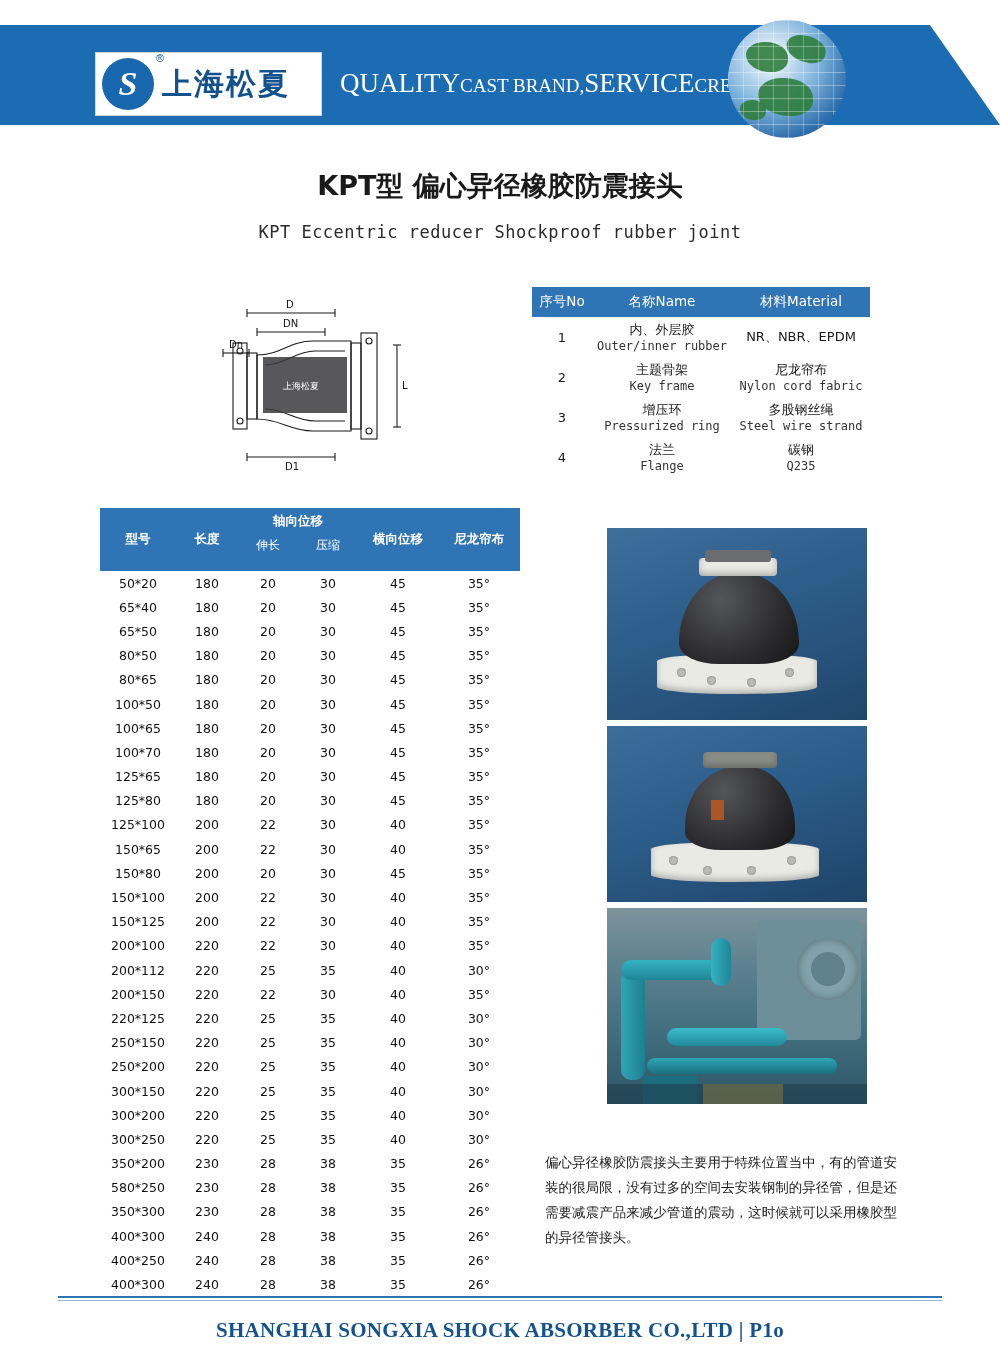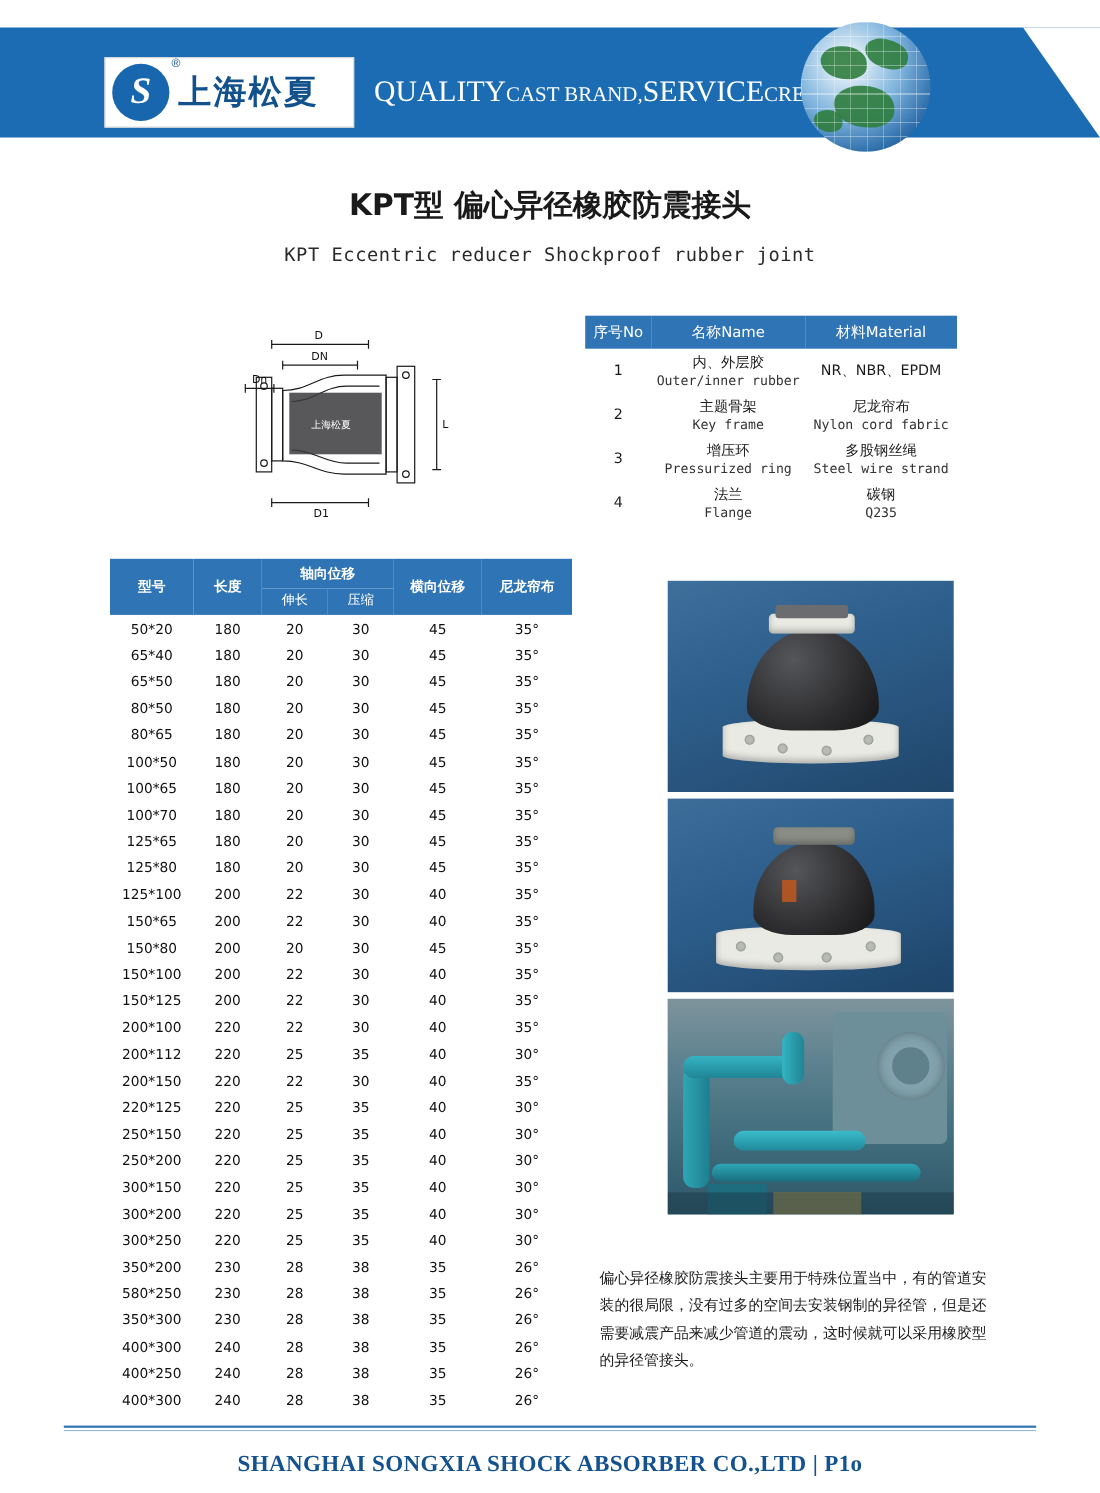--- a/index.html
+++ b/index.html
@@ -113,21 +113,21 @@
   
   .spec{
     position:absolute;left:100px;top:508px;width:420px;
     border-collapse:collapse;
   }
   .spec th{
     background:#2f74b5;color:#ffffff;font-weight:bold;
     font-family:"DejaVu Sans", sans-serif;font-size:12.5px;
     padding:5px 0;text-align:center;border:0;
   }
-  .spec th.sub{font-weight:normal;font-size:12px;padding-top:2px;padding-bottom:5px;font-family:Liberation Serif, serif;}
+  .spec th.sub{font-weight:normal;font-size:12px;padding-top:2px;padding-bottom:17px;font-family:Liberation Serif, serif;}
   .spec td{
     text-align:center;font-size:12.5px;color:#111;padding:4.6px 0;
     font-family:"DejaVu Sans", sans-serif;
   }
 
   
   .photo{position:absolute;overflow:hidden;}
   .photo1{left:607px;top:528px;width:260px;height:192px;
     background:linear-gradient(160deg,#3f6f9b 0%,#2e5f8c 40%,#20466b 100%);}
   .photo2{left:607px;top:726px;width:260px;height:176px;

